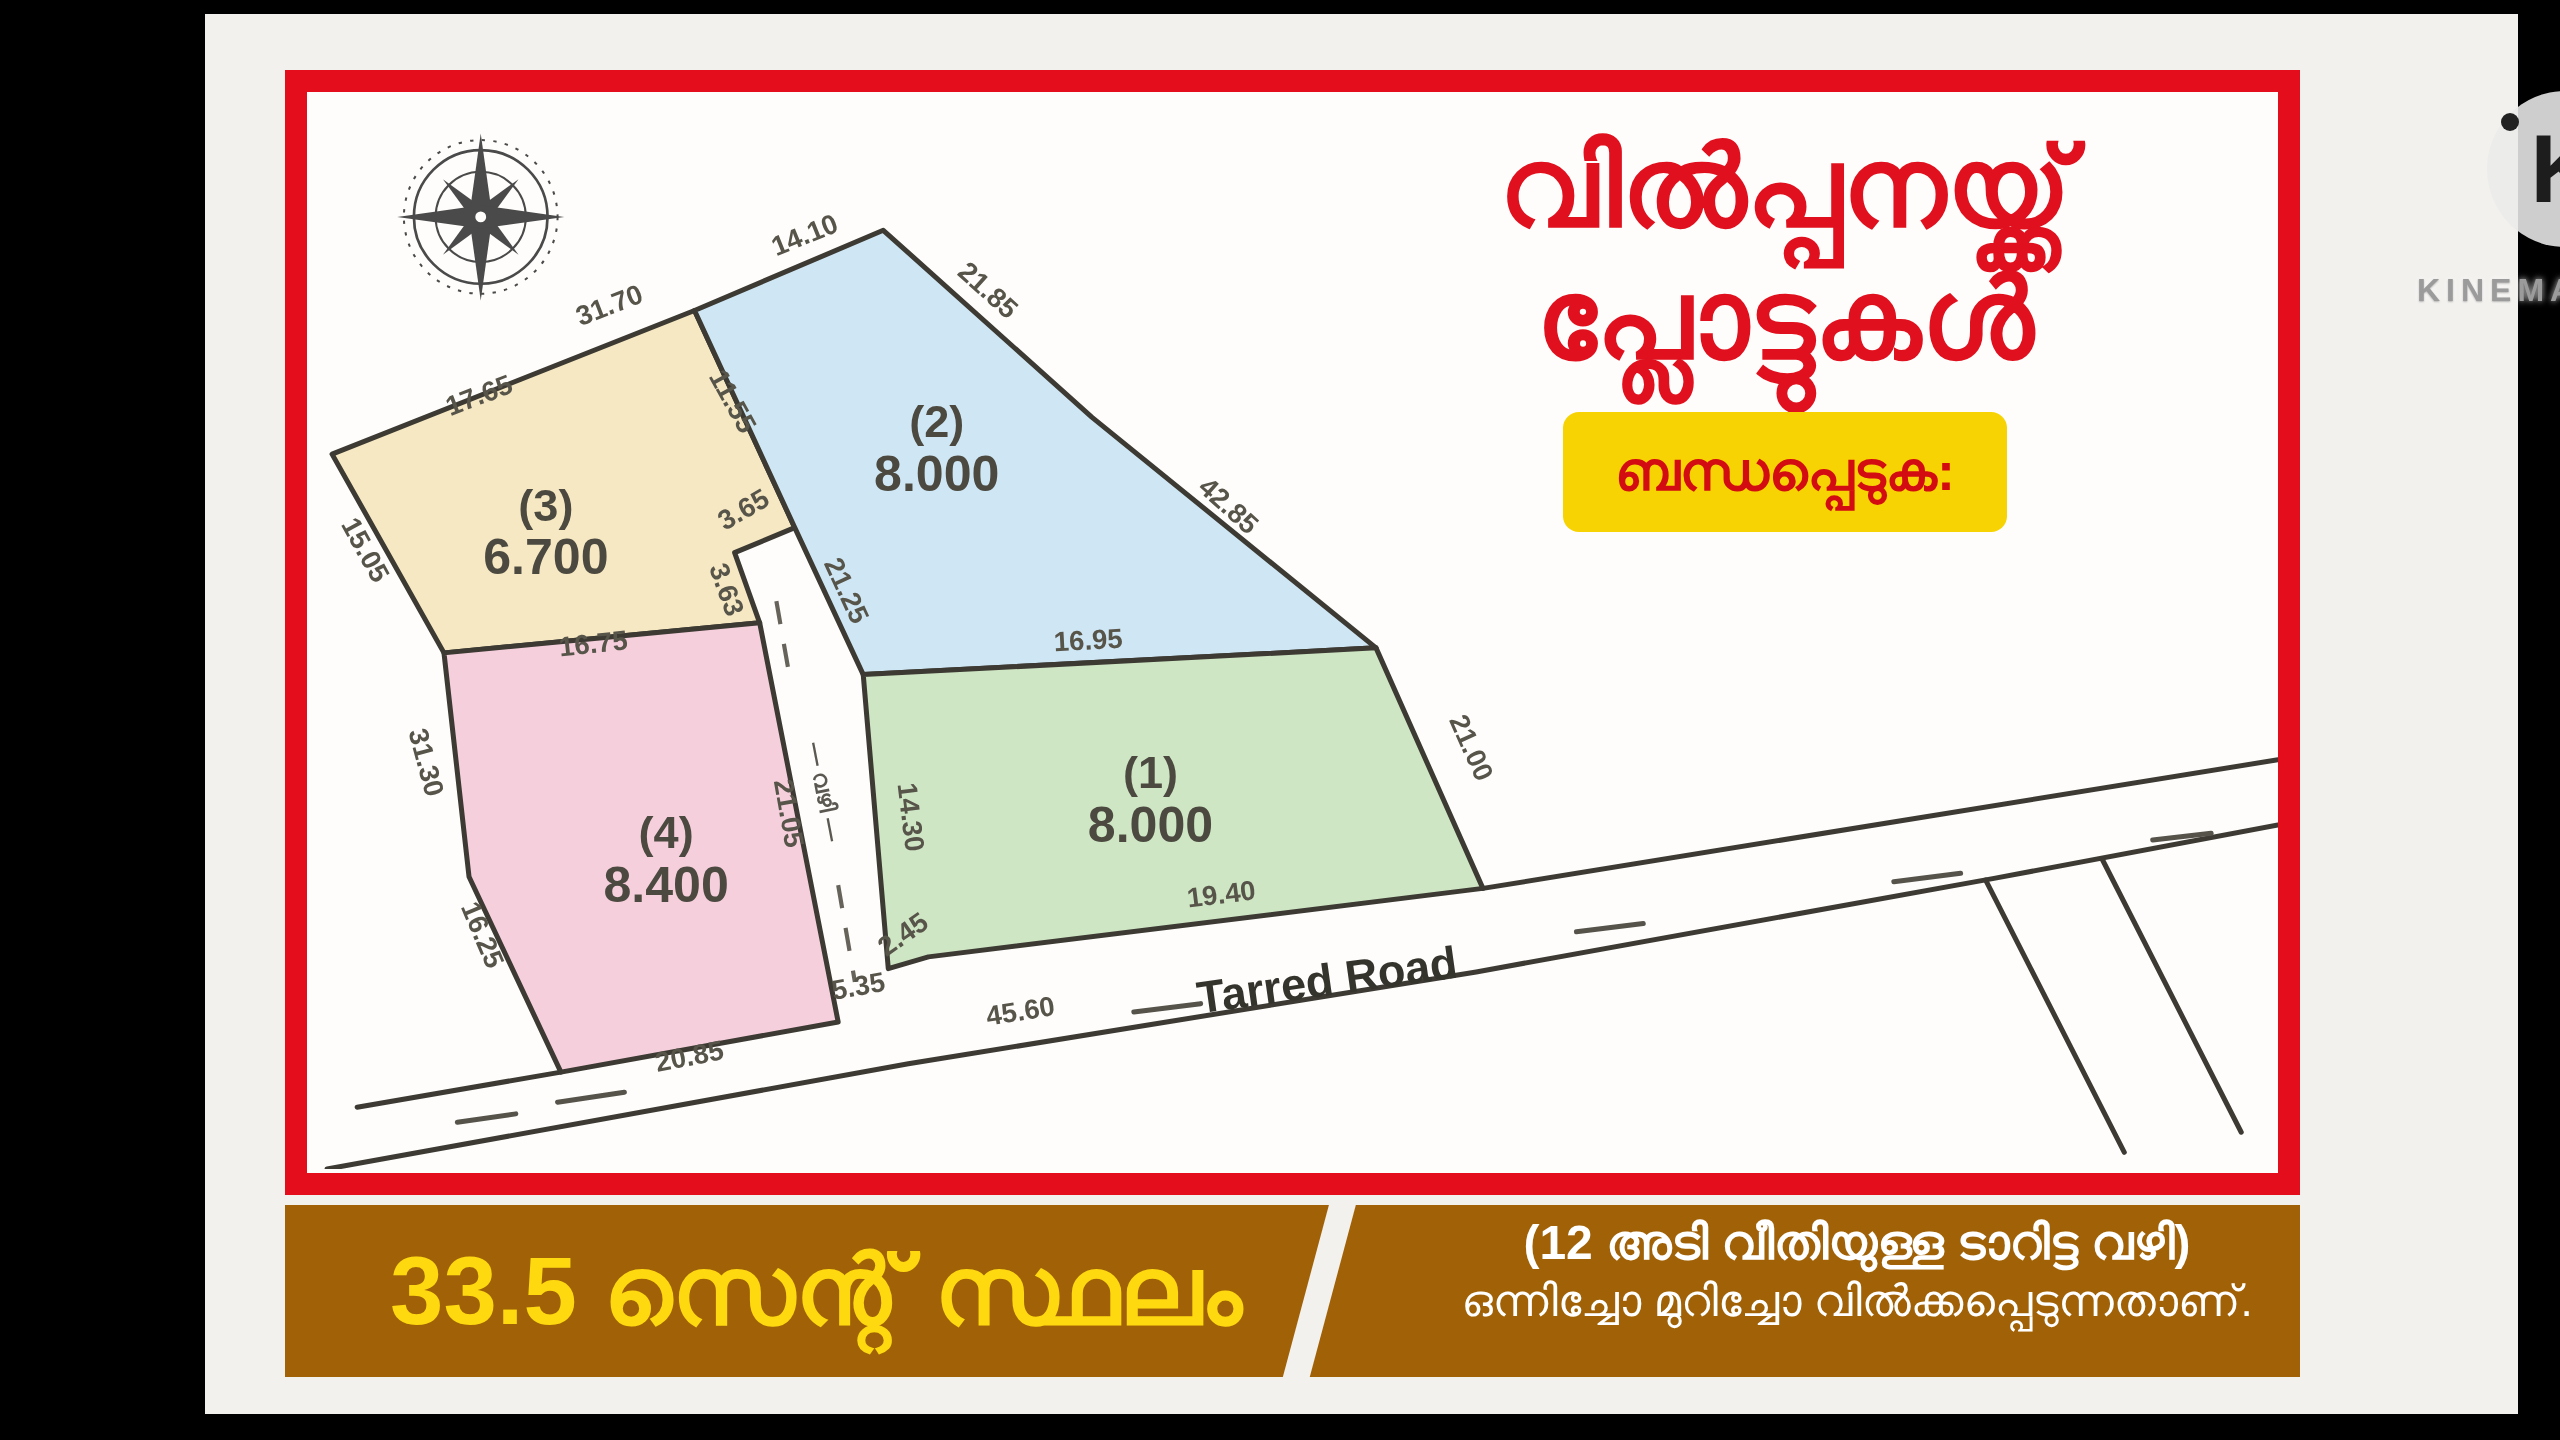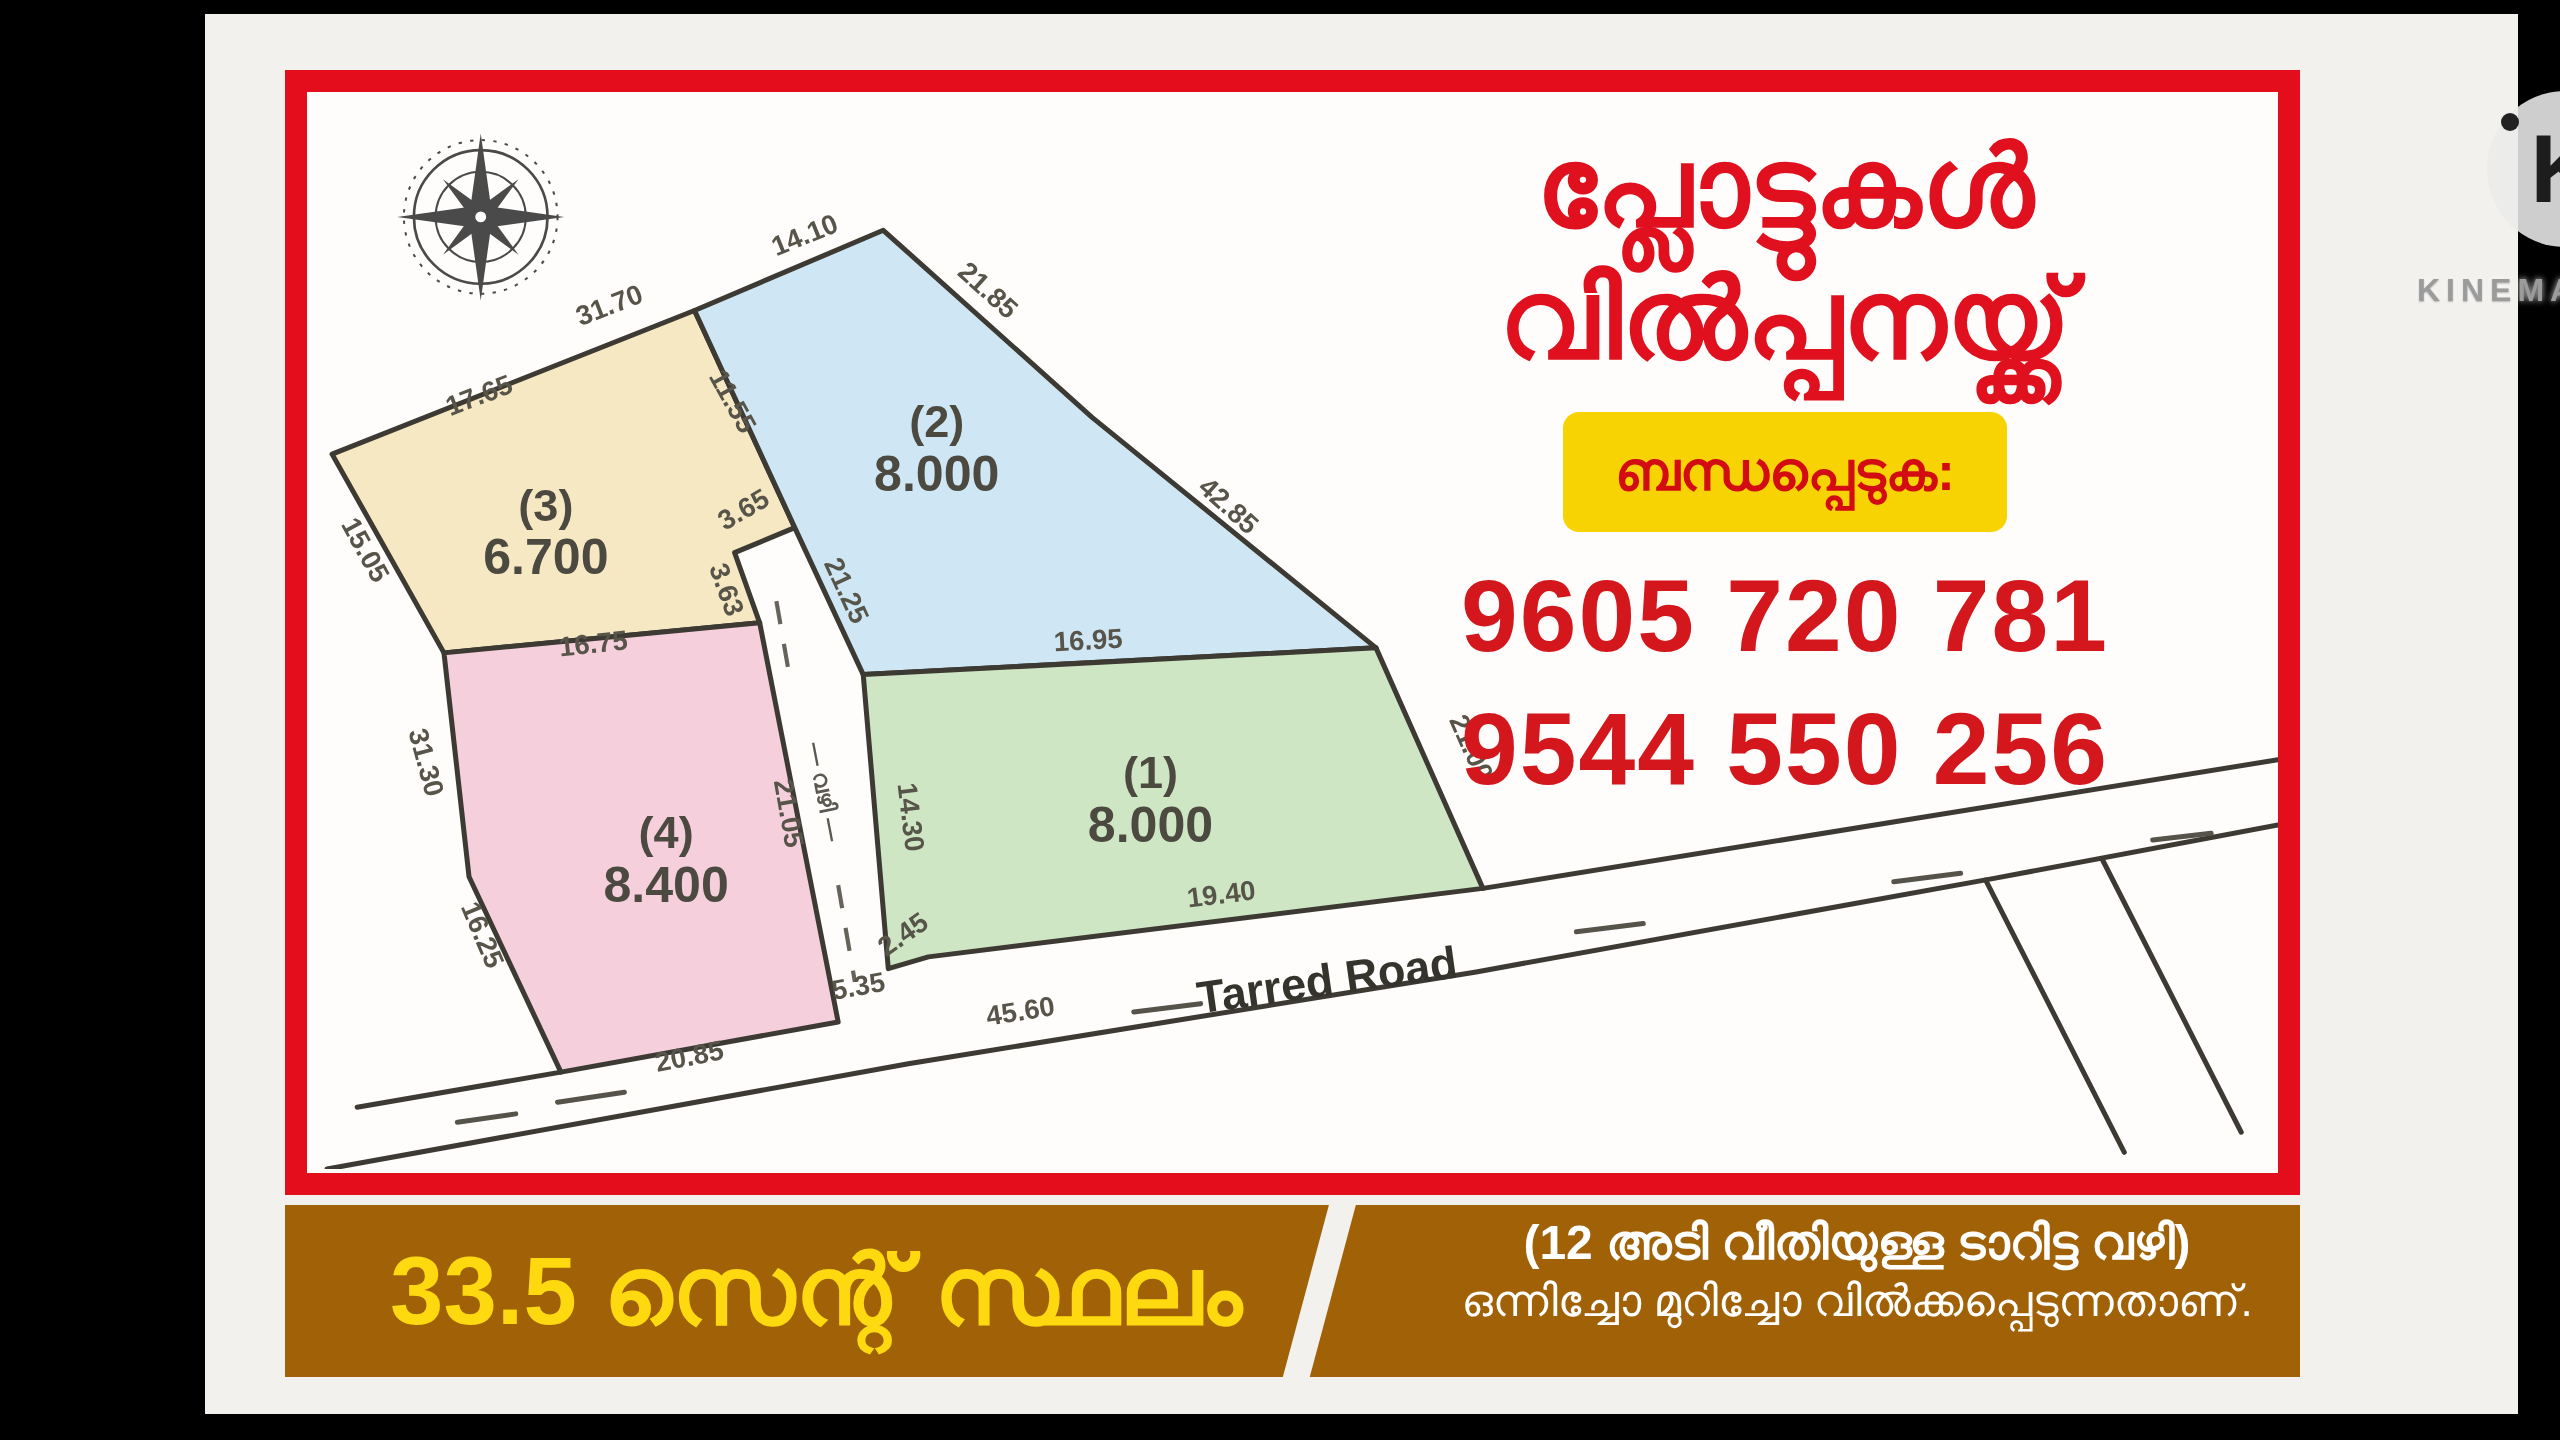--- a/index.html
+++ b/index.html
@@ -127,27 +127,23 @@
           <text class="meas" transform="translate(356 430) rotate(83)">14.30</text>
           <text class="meas" transform="translate(66 398) rotate(75)">31.30</text>
           <text class="meas" transform="translate(100 502) rotate(67)">16.25</text>
           <text class="meas" transform="translate(230 578) rotate(-11)">20.85</text>
         </g>
 
         <text class="roadlbl" text-anchor="middle" transform="translate(612 536) rotate(-8)">Tarred Road</text>
       </svg>
 
       <div id="title-block">
+        <div class="title-line">വിൽപ്പനയ്ക്ക്</div>
         <div class="title-line">പ്ലോട്ടുകൾ</div>
-        <div class="title-line">വിൽപ്പനയ്ക്ക്</div>
         <div id="contact-pill">ബന്ധപ്പെടുക:</div>
-        <div id="phones">
-          <div class="phone">9605 720 781</div>
-          <div class="phone">9544 550 256</div>
-        </div>
       </div>
     </div>
 
     <div id="banner">
       <div id="banner-area-text">33.5 സെന്റ് സ്ഥലം</div>
       <div id="banner-slash"></div>
       <div id="banner-note">
         <div class="note1">(12 അടി വീതിയുള്ള ടാറിട്ട വഴി)</div>
         <div class="note2">ഒന്നിച്ചോ മുറിച്ചോ വിൽക്കപ്പെടുന്നതാണ്.</div>
       </div>

